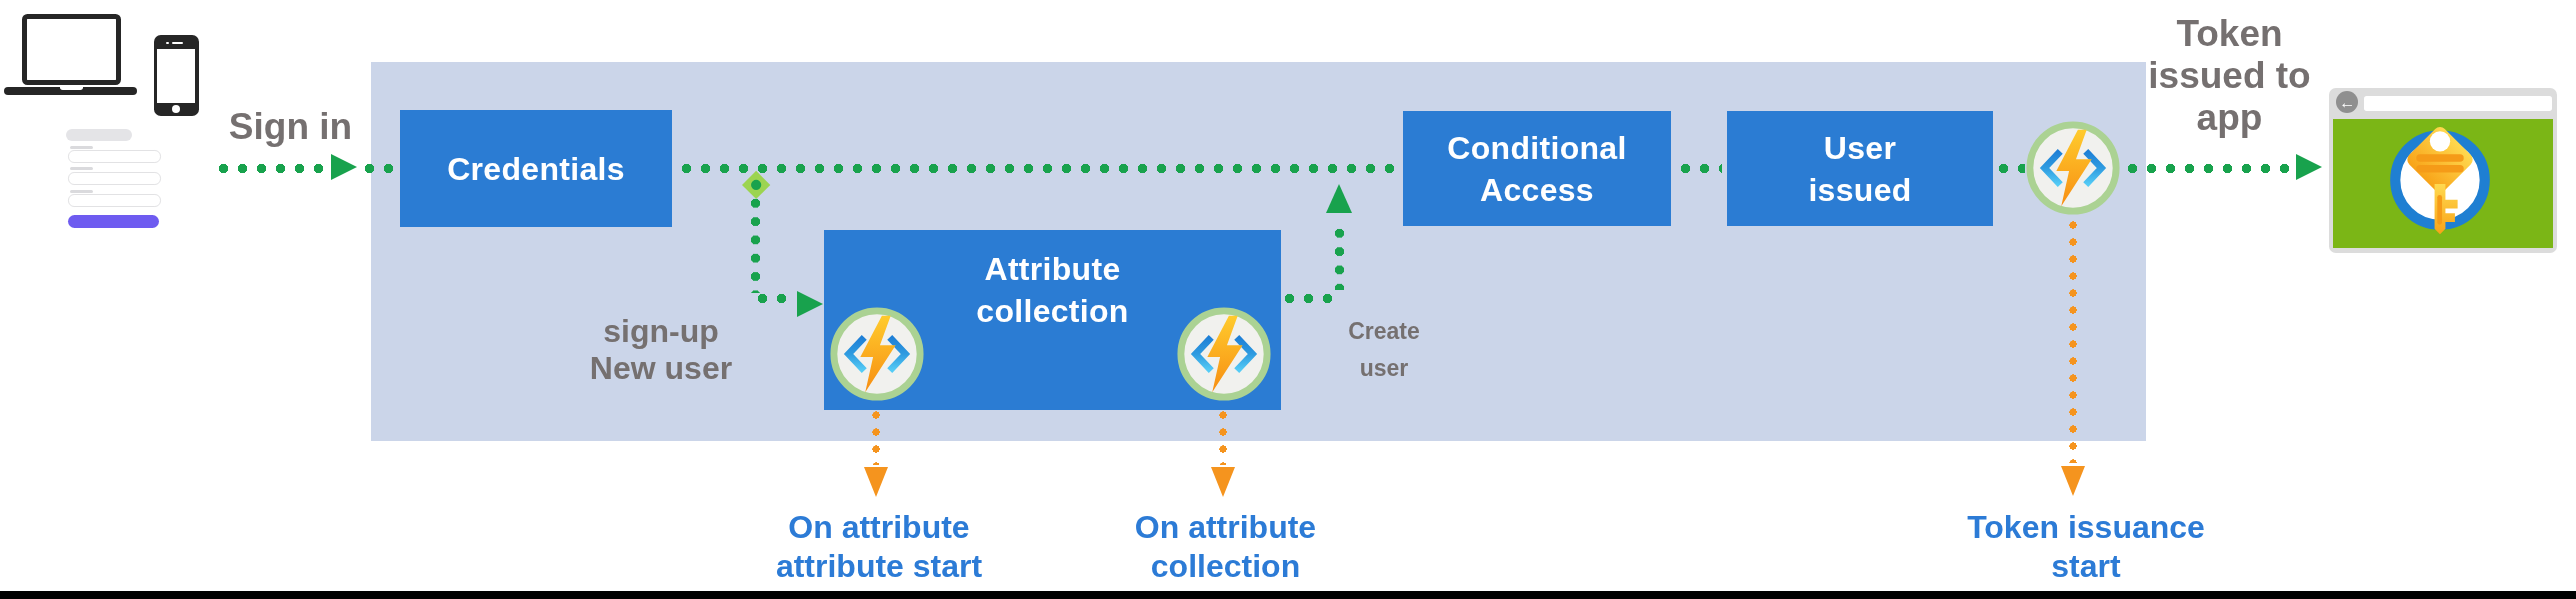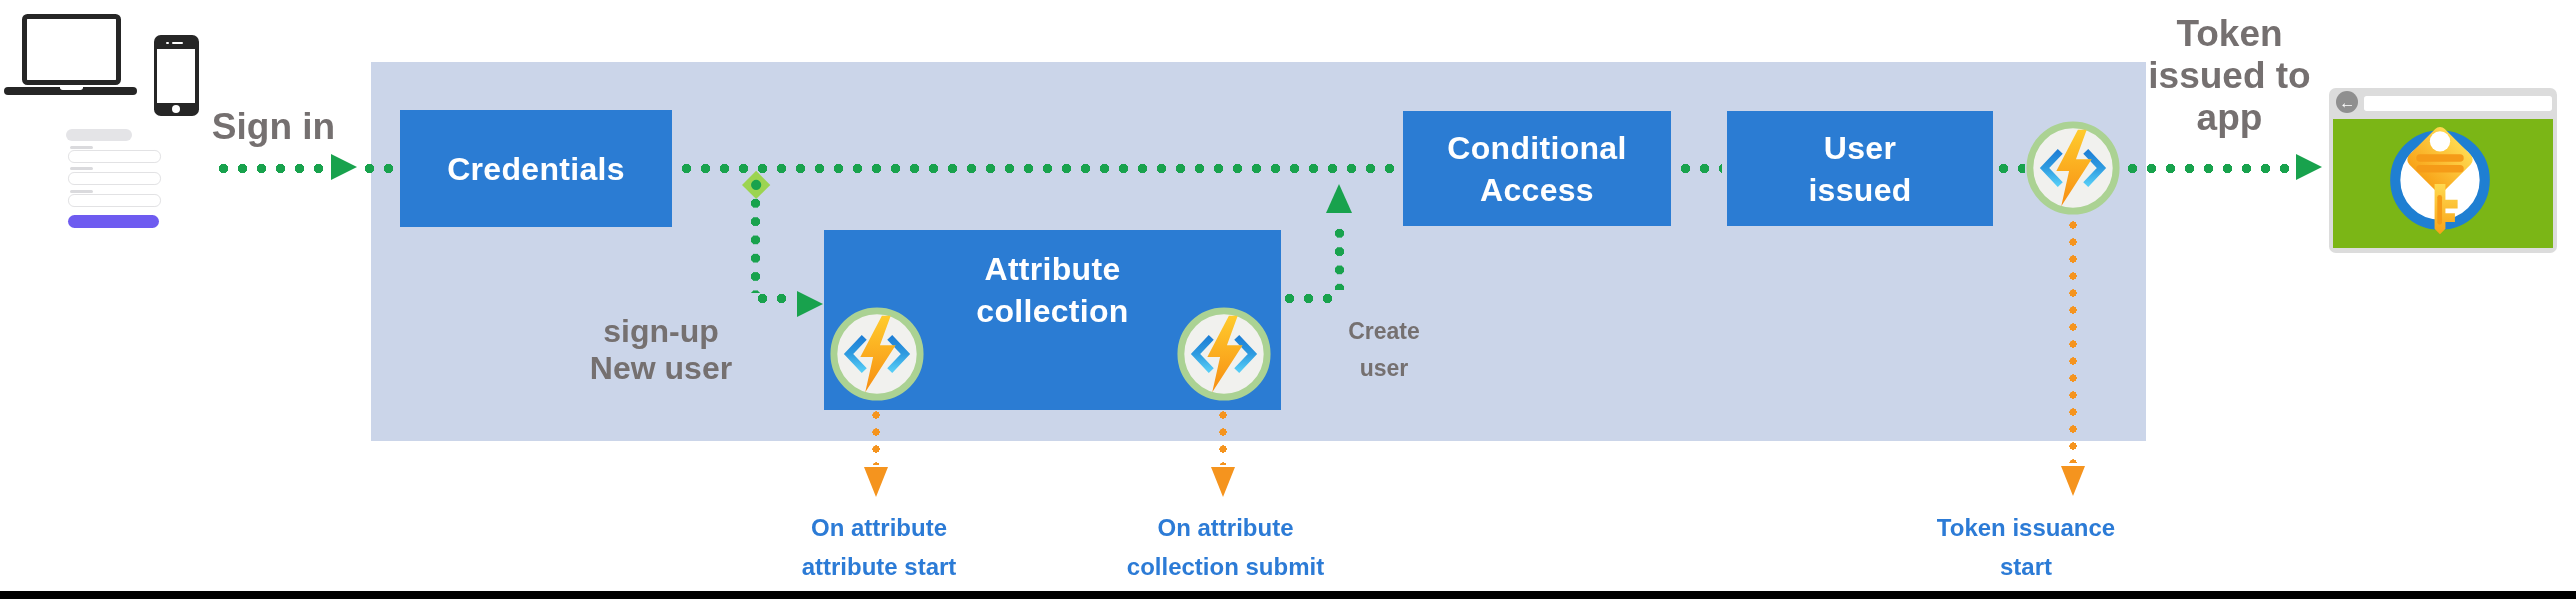--- a/index.html
+++ b/index.html
@@ -39,21 +39,21 @@
   .arr-dn{position:absolute;width:0;height:0;border-left:12.2px solid transparent;border-right:12.2px solid transparent;border-top:30.5px solid var(--orange);}
   
   .container{position:absolute;left:371px;top:62px;width:1775px;height:379px;background:var(--container);}
   .box{
     position:absolute;background:var(--boxblue);color:#fff;
     display:flex;flex-direction:column;align-items:center;justify-content:center;
     font-size:32px;line-height:42px;text-align:center;letter-spacing:0.3px;
   }
   
   .glabel{position:absolute;color:var(--gray);font-size:37px;line-height:38px;text-align:center;}
-  .blabel{position:absolute;color:var(--txtblue);font-size:24px;line-height:39px;text-align:center;}
+  .blabel{position:absolute;color:var(--txtblue);font-size:32px;line-height:39px;text-align:center;}
   
   .diamond{position:absolute;left:746px;top:175px;width:20.3px;height:20.3px;background:#9CD450;transform:rotate(45deg);}
   .diamond .dot{position:absolute;left:5.4px;top:5.4px;width:9.5px;height:9.5px;border-radius:50%;background:var(--green);}
   
   .fnbadge{position:absolute;width:98px;height:98px;}
   
   .laptop-screen{position:absolute;left:22px;top:13.5px;width:99px;height:71px;background:#fff;border:5.4px solid var(--ink);border-radius:5.4px;box-sizing:border-box;}
   .laptop-base{position:absolute;left:4.1px;top:87px;width:133px;height:7.5px;background:var(--ink);border-radius:4.1px;}
   .laptop-notch{position:absolute;left:60px;top:87px;width:23px;height:3.4px;background:#fff;border-radius:0 0 2.7px 2.7px;}
   .phone-body{position:absolute;left:154px;top:35px;width:45px;height:81px;background:var(--ink);border-radius:6.8px;}
@@ -95,21 +95,21 @@
     <div class="fm-title"></div>
     <div class="fm-label" style="left:70px;top:146px;"></div>
     <div class="fm-input" style="top:150px;"></div>
     <div class="fm-label" style="left:70px;top:167px;"></div>
     <div class="fm-input" style="top:172px;"></div>
     <div class="fm-label" style="left:70px;top:190px;"></div>
     <div class="fm-input" style="top:194px;"></div>
     <div class="fm-btn"></div>
   </div>
 
-  <div class="glabel" style="left:189px;top:108px;width:169px;text-align:center;">Sign in</div>
+  <div class="glabel" style="left:206px;top:108px;width:169px;text-align:center;">Sign in</div>
   <div class="dots-h" style="left:218px;top:163px;width:112px;"></div>
   <div class="arr-r" style="left:331px;top:154px;"></div>
 
   <div class="container"></div>
 
   <div class="dots-h" style="left:364px;top:163px;width:34px;"></div>
 
   <div class="box" style="left:400px;top:110px;width:272px;height:117px;">
     <span>Credentials</span>
   </div>
@@ -194,21 +194,21 @@
   <div class="arr-dn" style="left:2061px;top:466px;"></div>
 
   <div class="blabel" style="left:757px;top:508px;width:244px;">
     <div>On attribute</div>
     <div>attribute start</div>
   </div>
   <div class="blabel" style="left:1097px;top:508px;width:257px;">
     <div>On attribute</div>
     <div>collection submit</div>
   </div>
-  <div class="blabel" style="left:1904px;top:508px;width:244px;">
+  <div class="blabel" style="left:1964px;top:508px;width:244px;">
     <div>Token issuance</div>
     <div>start</div>
   </div>
 
   <div class="glabel" style="left:2145px;top:13px;width:169px;line-height:42px;">
     <div>Token</div>
     <div>issued to</div>
     <div>app</div>
   </div>
 

